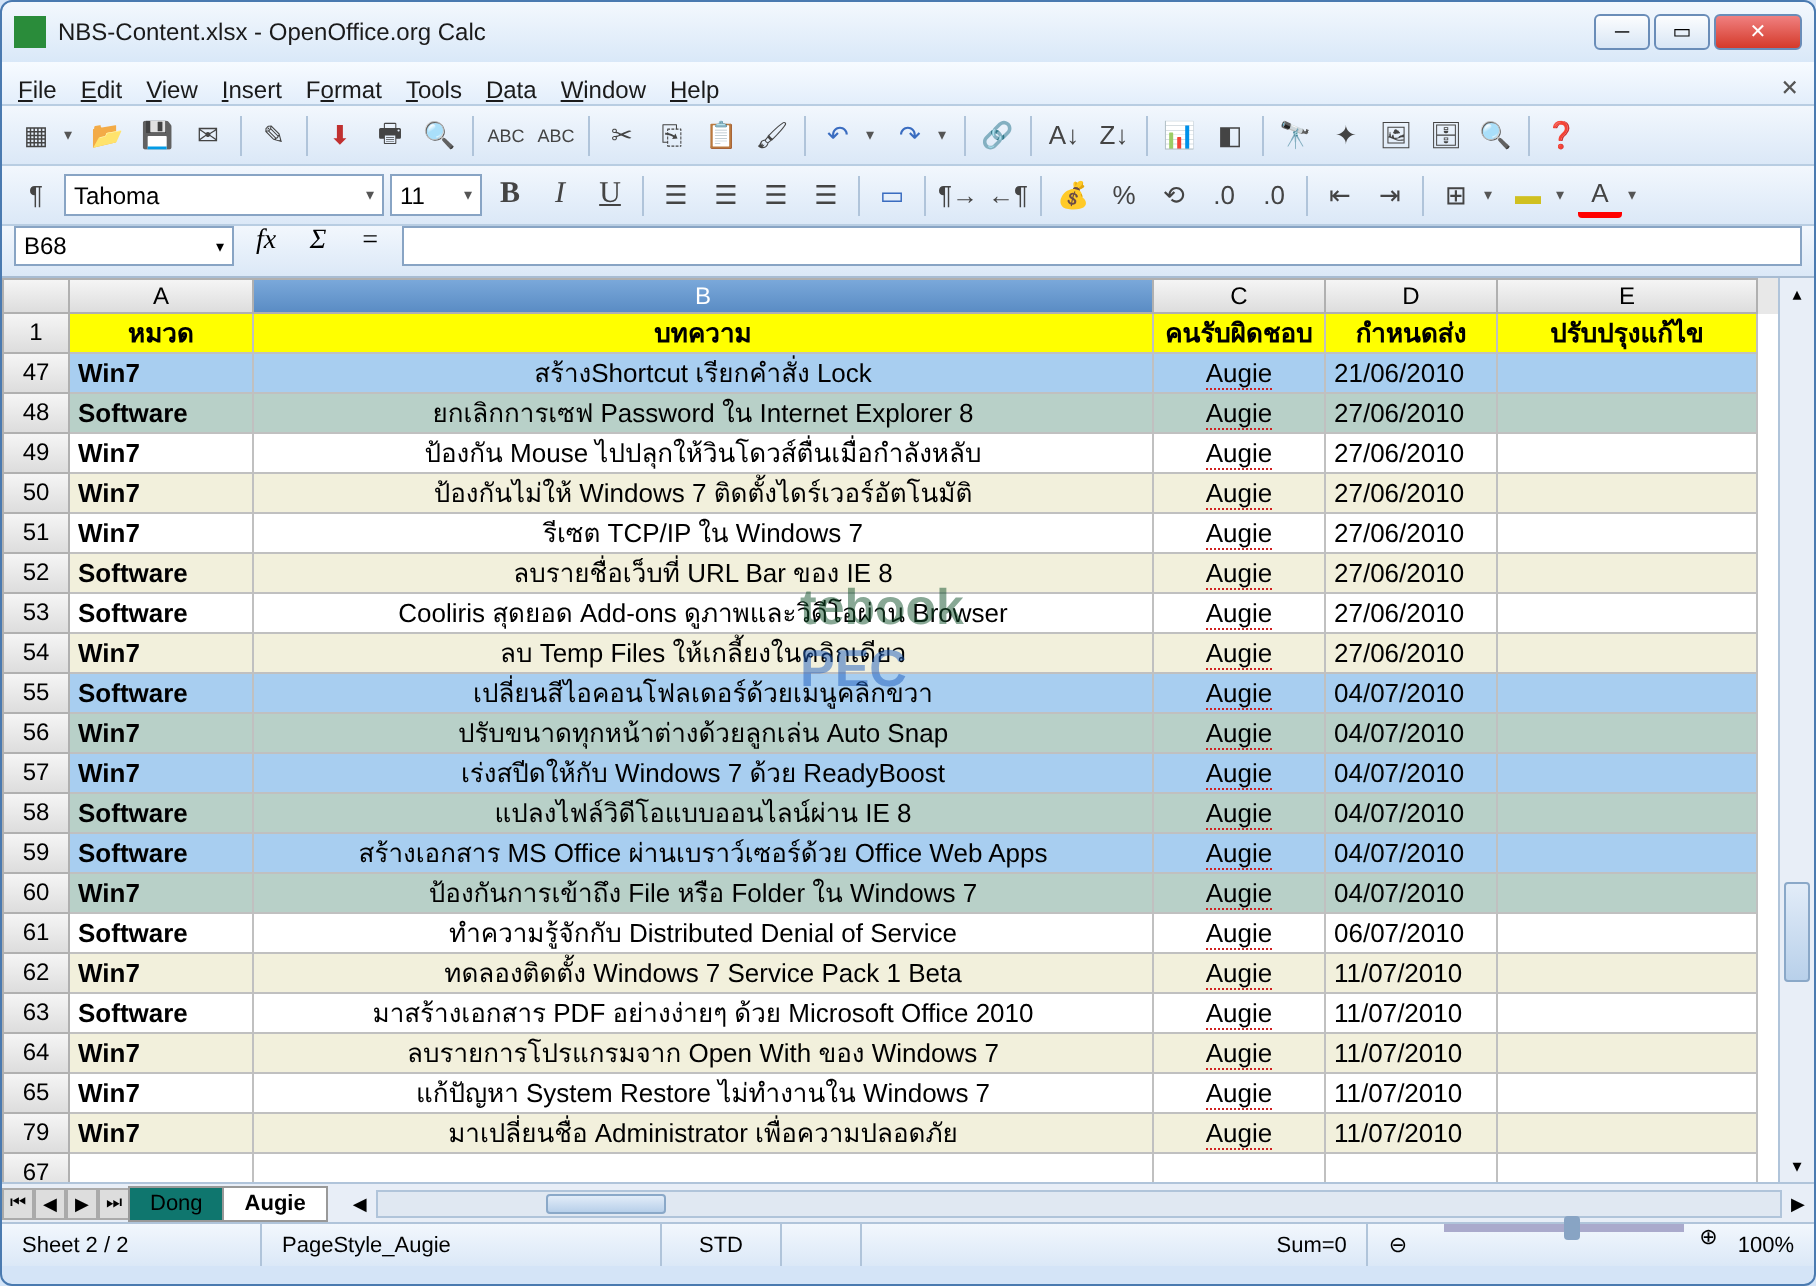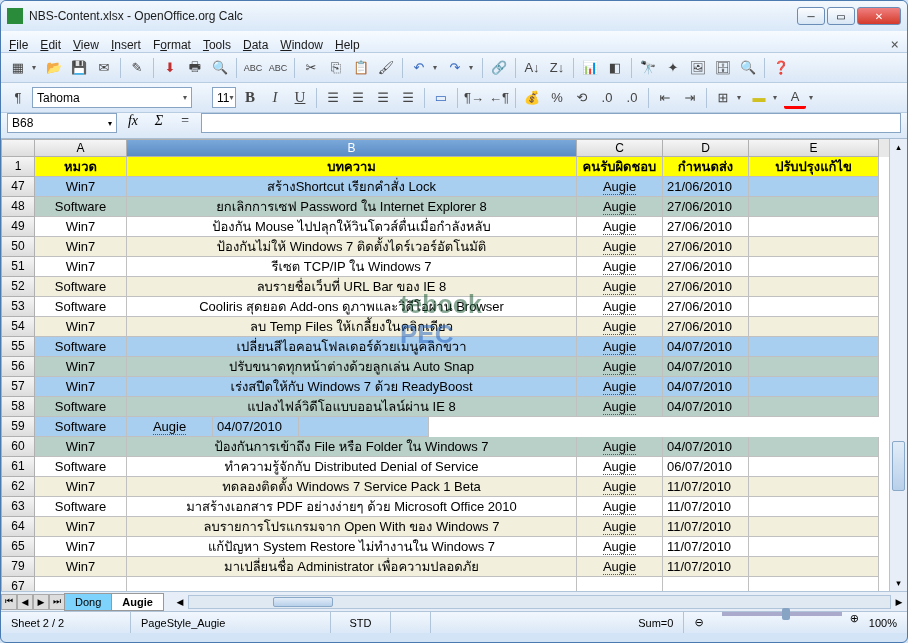--- a/index.html
+++ b/index.html
@@ -15,51 +15,51 @@
 .menubar .u { text-decoration: underline; }
 .menubar .close-doc { margin-left: auto; font-family: monospace; font-size: 14px; color: #555; }
 .toolbar { height: 30px; background: linear-gradient(#f2f7fd,#dbe8f7); display: flex; align-items: center; padding: 0 6px; gap: 3px; border-bottom: 1px solid #b8cde2; }
 .tb-btn { width: 22px; height: 22px; display: flex; align-items: center; justify-content: center; font-size: 13px; color: #444; border-radius: 2px; }
 .tb-sep { width: 1px; height: 20px; background: #b0c4da; margin: 0 2px; }
 .tb-dd { width: 8px; font-size: 8px; color: #555; }
 .fmt-bar { height: 30px; background: linear-gradient(#f2f7fd,#dbe8f7); display:flex; align-items:center; padding:0 6px; gap:3px; border-bottom:1px solid #b8cde2; }
 .combo { height: 21px; background: #fff; border: 1px solid #88a4c4; display: flex; align-items: center; padding: 0 4px; font-size: 12px; }
 .combo .arrow { margin-left: auto; font-size: 8px; color: #555; }
 .font-combo { width: 160px; }
-.size-combo { width: 24px; margin-left: 17px; }
+.size-combo { width: 46px; }
 .formula-bar { height: 26px; background: linear-gradient(#f2f7fd,#dbe8f7); display:flex; align-items:flex-start; padding:0 6px; gap:6px; border-bottom:1px solid #a8bcd2;}
 .cell-ref { width: 110px; height: 20px; background: #fff; border: 1px solid #88a4c4; padding: 0 4px; font-size: 12px; display:flex;align-items:center; }
 .cell-ref .arrow { margin-left:auto; font-size:8px;}
 .fx-btn { width: 20px; font-style: italic; font-family: serif; font-size: 14px; text-align:center; }
 .formula-input { flex: 1; height: 20px; background: #fff; border: 1px solid #88a4c4; }
 .sheet-area { height: 452px; background: #fff; display: flex; }
 .sheet-left { flex: 1; display: flex; flex-direction: column; }
 .col-headers { height: 18px; display: flex; background: #e8e8e8; }
 .corner { width: 34px; border: 1px solid #b0b0b0; background: linear-gradient(#f5f5f5,#ddd); }
 .ch { border: 1px solid #b0b0b0; border-left: none; background: linear-gradient(#f5f5f5,#ddd); text-align: center; font-size: 12px; line-height: 16px; }
 .ch.sel { background: linear-gradient(#7aa8da,#5a8cc4); color: #fff; }
 .ch-A { width: 92px; } .ch-B { width: 450px; } .ch-C { width: 86px; } .ch-D { width: 86px; } .ch-E { width: 130px; }
 .grid-body { flex: 1; overflow: hidden; }
 .row { display: flex; height: 20px; }
 .rh { width: 34px; border: 1px solid #b0b0b0; border-top: none; background: linear-gradient(#f5f5f5,#ddd); text-align: center; font-size: 12px; line-height: 19px; }
 .cell { border-right: 1px solid #c0c0c0; border-bottom: 1px solid #c0c0c0; padding: 0 4px; font-size: 13px; line-height: 19px; overflow: hidden; white-space: nowrap; }
-.c-A { width: 92px; text-align: center; } .c-B { width: 450px; text-align: center; } .c-C { width: 86px; text-align: center; } .c-D { width: 86px; text-align: left; } .c-E { width: 130px; }
+.c-A { width: 92px; text-align: left; font-weight: bold; } .c-B { width: 450px; text-align: center; } .c-C { width: 86px; text-align: center; } .c-D { width: 86px; text-align: left; } .c-E { width: 130px; }
 .hdr-row .cell { background: #ffff00; font-weight: bold; text-align: center; }
 .r-alt .cell { background: #f2f0dc; }
 .r-sel .cell { background: #a8cef0; }
 .r-sel.r-alt .cell { background: #b8d0c8; }
 .spell { border-bottom: 1px dotted #d02020; }
 .vscroll { width: 18px; background: #e8eef7; border-left: 1px solid #b0c4da; display:flex;flex-direction:column;align-items:center; }
 .vscroll .arr { height:16px; font-size:9px; line-height:16px; }
 .vscroll .track { flex:1; position:relative; width:100%; }
 .vscroll .thumb { position:absolute; top:68%; left:2px; right:2px; height:50px; background: linear-gradient(#e2ecf8,#b8d0ea); border:1px solid #8aa8c8; border-radius:2px; }
 .tabbar { height: 20px; background: #e8eef7; display:flex; align-items:center; border-top:1px solid #b0c4da; }
 .tab-nav { display:flex; gap:0; }
 .tab-nav-btn { width:16px; height:16px; border:1px solid #aaa; background:#ddd; font-size:9px; display:flex;align-items:center;justify-content:center;}
-.tab { padding: 2px 10px; background: #7dd3fc; border: 1px solid #999; font-size: 11px; margin-left:-1px; }
+.tab { padding: 2px 10px; background: #0f766e; border: 1px solid #999; font-size: 11px; margin-left:-1px; }
 .tab.active { background: #fff; font-weight: bold; }
 .hscroll { flex:1; display:flex; align-items:center; margin-left:8px; }
 .hscroll .track2 { flex:1; height:14px; background:#e0e8f2; border:1px solid #b0c4da; position:relative; }
 .hscroll .thumb2 { position:absolute; left:12%; width:60px; top:1px; bottom:1px; background:linear-gradient(#e2ecf8,#b8d0ea); border:1px solid #8aa8c8; border-radius:2px; }
 .hscroll .arr2 { width:16px; font-size:9px; text-align:center; }
 .statusbar { height: 22px; background: linear-gradient(#f2f7fd,#dbe8f7); display:flex; align-items:flex-start; font-size:11px; border-top:1px solid #b0c4da; }
 .sb-cell { padding: 0 10px; border-right: 1px solid #b0c4da; height:100%; display:flex;align-items:center; }
 .zoom-slider { width:120px; height:4px; background:#aac; margin:0 8px; position:relative; }
 .zoom-slider::before { content:''; position:absolute; left:50%; top:-4px; width:8px; height:12px; background:#88a4c4; border-radius:2px;}
 .watermark { position: absolute; left: 400px; top: 290px; pointer-events: none; opacity: 0.5; font-size: 18px; color: #888; }
@@ -298,20 +298,21 @@
           <div class="rh">58</div>
           <div class="cell c-A">Software</div>
           <div class="cell c-B">แปลงไฟล์วิดีโอแบบออนไลน์ผ่าน IE 8</div>
           <div class="cell c-C"><span class="spell">Augie</span></div>
           <div class="cell c-D">04/07/2010</div>
           <div class="cell c-E"></div>
         </div>
         <div class="row r-sel">
           <div class="rh">59</div>
           <div class="cell c-A">Software</div>
+          <div class="cell c-B">สร้างเอกสาร MS Office ผ่านเบราว์เซอร์ด้วย Office Web Apps</div>
           <div class="cell c-C"><span class="spell">Augie</span></div>
           <div class="cell c-D">04/07/2010</div>
           <div class="cell c-E"></div>
         </div>
         <div class="row r-alt r-sel">
           <div class="rh">60</div>
           <div class="cell c-A">Win7</div>
           <div class="cell c-B">ป้องกันการเข้าถึง File หรือ Folder ใน Windows 7</div>
           <div class="cell c-C"><span class="spell">Augie</span></div>
           <div class="cell c-D">04/07/2010</div>

